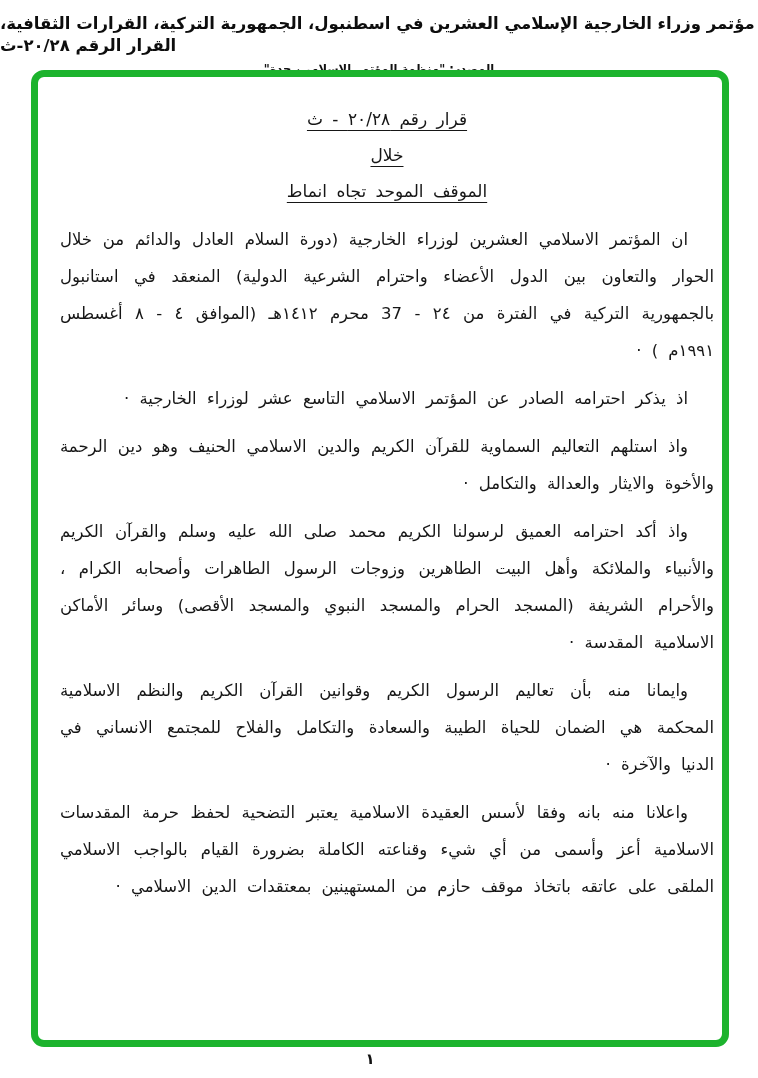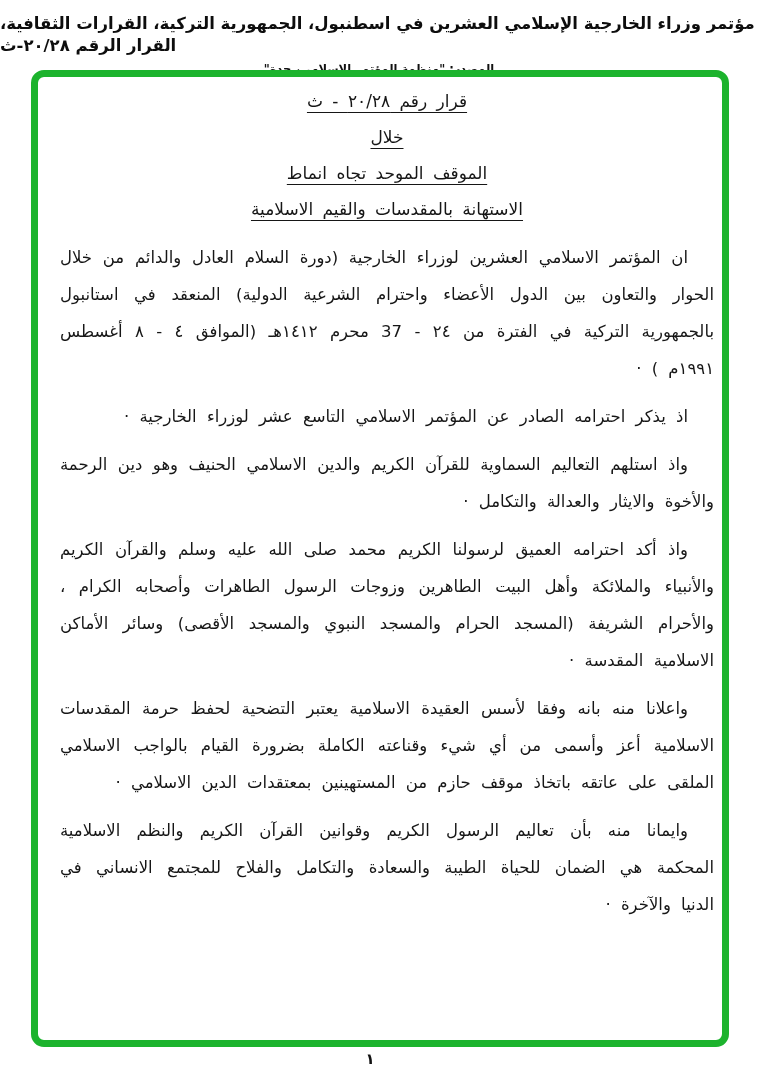--- a/index.html
+++ b/index.html
@@ -37,21 +37,21 @@
     top: 70px;
     width: 698px;
     height: 977px;
     box-sizing: border-box;
     border: 7px solid #1cb32d;
     border-radius: 13px;
     background: #ffffff;
   }
   .doc-content {
     direction: rtl;
-    padding: 6px 8px 0 22px;
+    padding: 24px 8px 0 22px;
     font-size: 16.5px;
   }
   .title-block {
     text-align: center;
     margin-bottom: 0;
   }
   .title-line {
     line-height: 36px;
     font-size: 17px;
     font-weight: 500;
@@ -91,31 +91,30 @@
 <div class="page-header">مؤتمر وزراء الخارجية الإسلامي العشرين في اسطنبول، الجمهورية التركية، القرارات الثقافية، القرار الرقم ٢٠/٢٨-ث</div>
 <div class="source-caption">المصدر:  "منظمة المؤتمر الاسلامي، جدة"</div>
 
 <div class="doc-frame">
   <div class="doc-content">
 
     <div class="title-block">
       <div class="title-line"><span>قرار رقم ٢٠/٢٨ - ث</span></div>
       <div class="title-line"><span>خلال</span></div>
       <div class="title-line"><span>الموقف الموحد تجاه انماط</span></div>
-      <div class="title-line"><span>الاستهانة بالمقدسات والقيم الاسلامية</span></div>
     </div>
 
     <p class="doc-paragraph"><span class="paragraph-lead"></span> <span>ان المؤتمر الاسلامي العشرين لوزراء الخارجية (دورة السلام العادل والدائم من خلال الحوار والتعاون بين الدول الأعضاء واحترام الشرعية الدولية) المنعقد في استانبول بالجمهورية التركية في الفترة من ٢٤ - 37 محرم ١٤١٢هـ (الموافق ٤ - ٨ أغسطس ١٩٩١م ) ·</span></p>
 
     <p class="doc-paragraph"><span class="paragraph-lead">اذ يذكر</span> <span>احترامه الصادر عن المؤتمر الاسلامي التاسع عشر لوزراء الخارجية ·</span></p>
 
     <p class="doc-paragraph"><span class="paragraph-lead">واذ استلهم</span> <span>التعاليم السماوية للقرآن الكريم والدين الاسلامي الحنيف وهو دين الرحمة والأخوة والايثار والعدالة والتكامل ·</span></p>
 
     <p class="doc-paragraph"><span class="paragraph-lead">واذ أكد احترامه</span> <span>العميق لرسولنا الكريم محمد صلى الله عليه وسلم والقرآن الكريم والأنبياء والملائكة وأهل البيت الطاهرين وزوجات الرسول الطاهرات وأصحابه الكرام ، والأحرام الشريفة (المسجد الحرام والمسجد النبوي والمسجد الأقصى) وسائر الأماكن الاسلامية المقدسة ·</span></p>
 
+    <p class="doc-paragraph"><span class="paragraph-lead">وايمانا منه</span> <span>بأن تعاليم الرسول الكريم وقوانين القرآن الكريم والنظم الاسلامية المحكمة هي الضمان للحياة الطيبة والسعادة والتكامل والفلاح للمجتمع الانساني في الدنيا والآخرة ·</span></p>
+
     <p class="doc-paragraph"><span class="paragraph-lead">واعلانا منه</span> <span>بانه وفقا لأسس العقيدة الاسلامية يعتبر التضحية لحفظ حرمة المقدسات الاسلامية أعز وأسمى من أي شيء وقناعته الكاملة بضرورة القيام بالواجب الاسلامي الملقى على عاتقه باتخاذ موقف حازم من المستهينين بمعتقدات الدين الاسلامي ·</span></p>
-
-    <p class="doc-paragraph"><span class="paragraph-lead">وايمانا منه</span> <span>بأن تعاليم الرسول الكريم وقوانين القرآن الكريم والنظم الاسلامية المحكمة هي الضمان للحياة الطيبة والسعادة والتكامل والفلاح للمجتمع الانساني في الدنيا والآخرة ·</span></p>
 
   </div>
 </div>
 
 <div class="page-number">١</div>
 
 </body></html>

